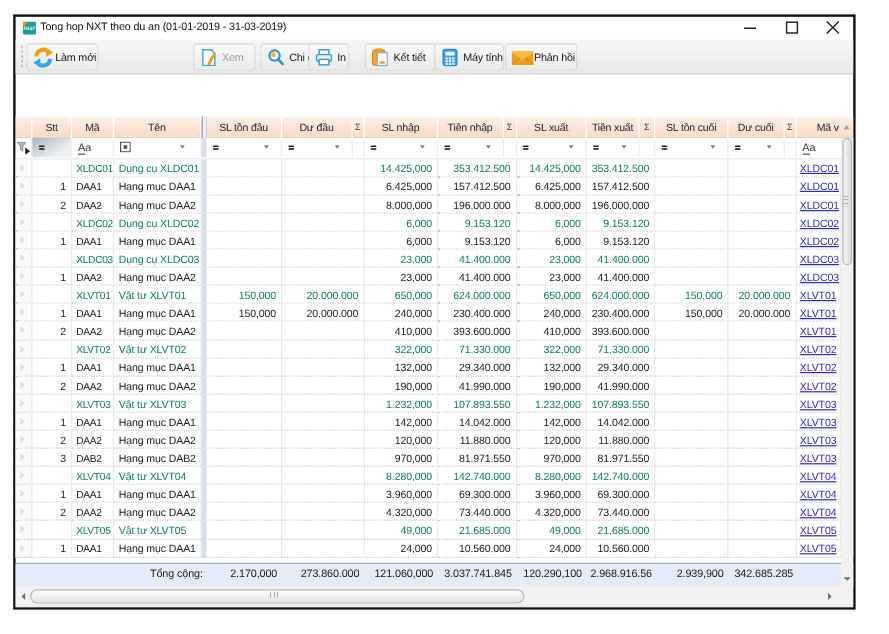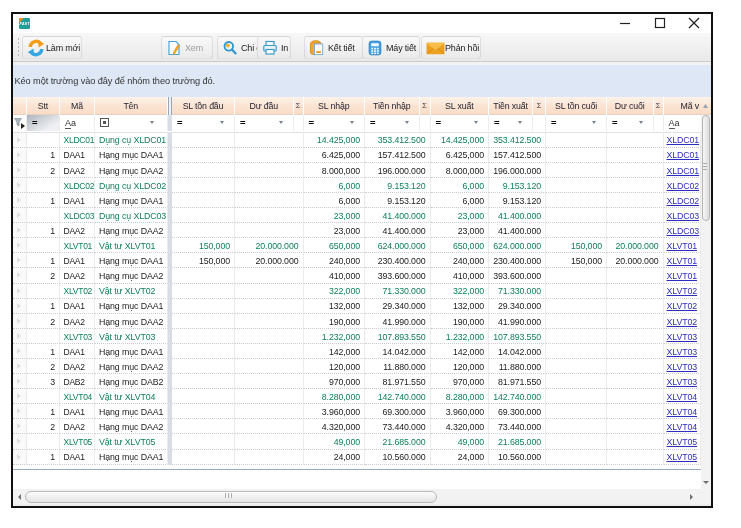--- a/index.html
+++ b/index.html
@@ -54,20 +54,21 @@
 .sarr{position:absolute;width:0;height:0;}
 #botstrip{left:13px;top:504px;width:698px;height:2px;background:#ececec;}
 </style></head><body>
 <div id="page">
     <div id="win"></div>
 <svg class="abs" style="left:19px;top:18px" width="11" height="11" viewBox="0 0 11 11">
       <rect x="0" y="0" width="11" height="11" rx="1.2" fill="#1d9e97"></rect>
       <path d="M0 0 L5 0 L0 5 Z" fill="#f08c1e"></path>
       <text x="5.6" y="7.3" font-size="3.9" font-style="italic" font-weight="bold" fill="#fff" text-anchor="middle" font-family="Liberation Sans,sans-serif">FAST</text>
     </svg>
+<div class="abs" id="title">Tong hop NXT theo du an (01-01-2019 - 31-03-2019)</div>
 <svg class="abs" style="left:618px;top:15px" width="88" height="16" viewBox="0 0 88 16">
       <line x1="2" y1="8.5" x2="12" y2="8.5" stroke="#222" stroke-width="1.2"></line>
       <rect x="37.5" y="3.5" width="9" height="9" fill="none" stroke="#222" stroke-width="1.2"></rect>
       <line x1="71" y1="3" x2="81" y2="13" stroke="#222" stroke-width="1.2"></line>
       <line x1="81" y1="3" x2="71" y2="13" stroke="#222" stroke-width="1.2"></line>
     </svg>
 <div class="abs" id="toolbar">
       <div class="abs" id="grip"></div>
 <div class="tbtn " style="left:9px;width:60px">
         <span class="ticon"><svg width="18" height="18" viewBox="0 0 18 18" style="margin-top:-1px">
@@ -119,34 +120,31 @@
               <rect x="7" y="7.8" width="2" height="1.7"></rect>
               <rect x="9.8" y="7.8" width="2" height="1.7"></rect>
               <rect x="4.2" y="10.2" width="2" height="1.7"></rect>
               <rect x="7" y="10.2" width="2" height="1.7"></rect>
               <rect x="9.8" y="10.2" width="2" height="1.7"></rect>
               <rect x="4.2" y="12.6" width="2" height="1.5"></rect>
               <rect x="7" y="12.6" width="2" height="1.5"></rect>
               <rect x="9.8" y="12.6" width="2" height="1.5"></rect>
             </g>
           </svg></span>
-        <span class="lbl">Máy tiết</span>
+        <span class="lbl">Máy tính</span>
       </div>
 <div class="tbtn " style="left:408px;width:60px">
         <span class="ticon"><svg width="19" height="16" viewBox="0 0 19 16">
             <rect x="0.5" y="2.8" width="18" height="11.4" rx="1" fill="#eca021"></rect>
             <path d="M0.5 3.6 L9.5 10 L18.5 3.6 L18.5 2.8 L0.5 2.8 Z" fill="#f7bc4a"></path>
             <path d="M0.8 13.8 L7 8.2 M18.2 13.8 L12 8.2" stroke="#d68c0e" stroke-width="1"></path>
           </svg></span>
         <span class="lbl">Phản hồi</span>
       </div>
 </div>
-<div class="abs" id="gpanel">
-      <span>Kéo một trường vào đây để nhóm theo trường đó.</span>
-    </div>
 <div class="abs" id="hdr">
 <div class="hc" style="left:0px;width:14px;"></div>
 <div class="hc" style="left:14px;width:33px;">Stt</div>
 <div class="hc" style="left:47px;width:35px;">Mã</div>
 <div class="hc" style="left:82px;width:72.5px;">Tên</div>
 <div class="hc" style="left:154.5px;width:4.5px;;background:linear-gradient(90deg,#9aa5b5 0 1px,#eef1f5 1px 3.5px,#9aa5b5 3.5px 4.5px);border-right:none"></div>
 <div class="hc" style="left:159px;width:63px;">SL tồn đầu</div>
 <div class="hc" style="left:222px;width:58.5px;">Dư đầu</div>
 <div class="hc hsig" style="left:280.5px;width:10.0px;">Σ</div>
 <div class="hc" style="left:290.5px;width:61.5px;">SL nhập</div>
@@ -618,20 +616,31 @@
 <div class="cell num rowline" style="width:61.5px;flex:0 0 61.5px;">24,000</div>
 <div class="cell num rowline" style="width:65.5px;flex:0 0 65.5px;">10.560.000</div>
 <div class="cell num rowline" style="width:58.5px;flex:0 0 58.5px;">24,000</div>
 <div class="cell num rowline" style="width:57px;flex:0 0 57px;">10.560.000</div>
 <div class="cell num rowline" style="width:61px;flex:0 0 61px;"></div>
 <div class="cell num rowline" style="width:56.5px;flex:0 0 56.5px;"></div>
 <div class="cell lnk txt rowline" style="width:37.0px;flex:0 0 37.0px;">XLVT05</div>
 </div>
 </div>
 <div class="abs" id="footline"></div>
+<div class="abs" id="footer">
+<div class="ftc" style="left:82px;width:77.0px;padding-right:3px">Tổng cộng:</div>
+<div class="ftc" style="left:159px;width:63px;padding-right:4px">2.170,000</div>
+<div class="ftc" style="left:222px;width:68.5px;padding-right:4px">273.860.000</div>
+<div class="ftc" style="left:290.5px;width:61.5px;padding-right:4px">121.060,000</div>
+<div class="ftc" style="left:352px;width:65.5px;padding-right:4px">3.037.741.845</div>
+<div class="ftc" style="left:417.5px;width:58.5px;padding-right:4px">120.290,100</div>
+<div class="ftc" style="left:476px;width:57px;padding-right:2px">2.968.916.56 </div>
+<div class="ftc" style="left:533px;width:61px;padding-right:4px">2.939,900</div>
+<div class="ftc" style="left:594px;width:56.5px;padding-right:2.5px">342.685.285</div>
+</div>
 <div class="abs" id="hsb">
       <span class="sarr" style="left:5px;top:4.5px;border-top:3px solid transparent;border-bottom:3px solid transparent;border-right:3.5px solid #6e6e6e"></span>
       <div id="hthumb"></div>
       <div id="hgrip"></div>
       <span class="sarr" style="left:677px;top:4.5px;border-top:3px solid transparent;border-bottom:3px solid transparent;border-left:3.5px solid #6e6e6e"></span>
     </div>
 <div class="abs" id="vsb">
       <div id="vthumb"></div>
       <div id="vgrip"></div>
       <span class="sarr" style="left:2.5px;bottom:5px;border-left:3px solid transparent;border-right:3px solid transparent;border-top:3.5px solid #6e6e6e"></span>

